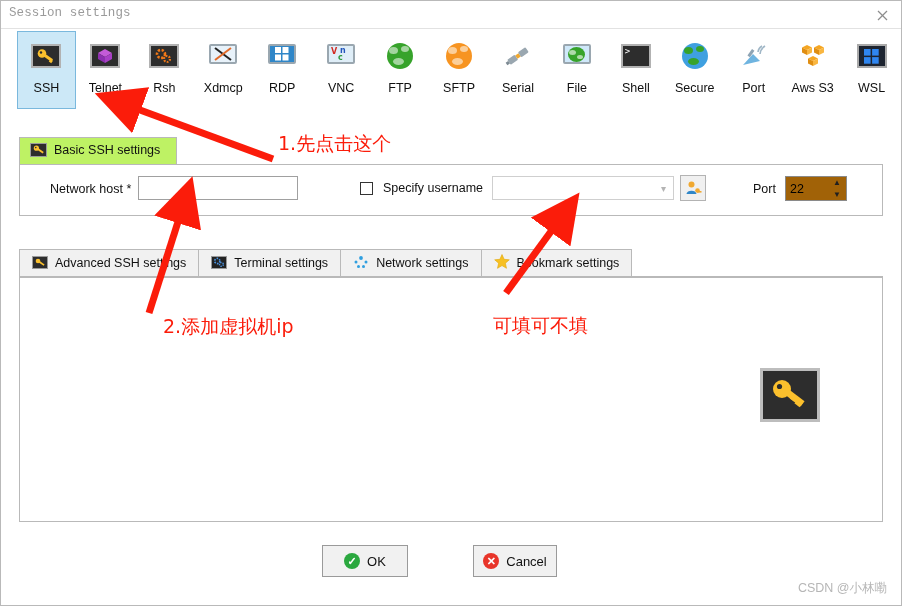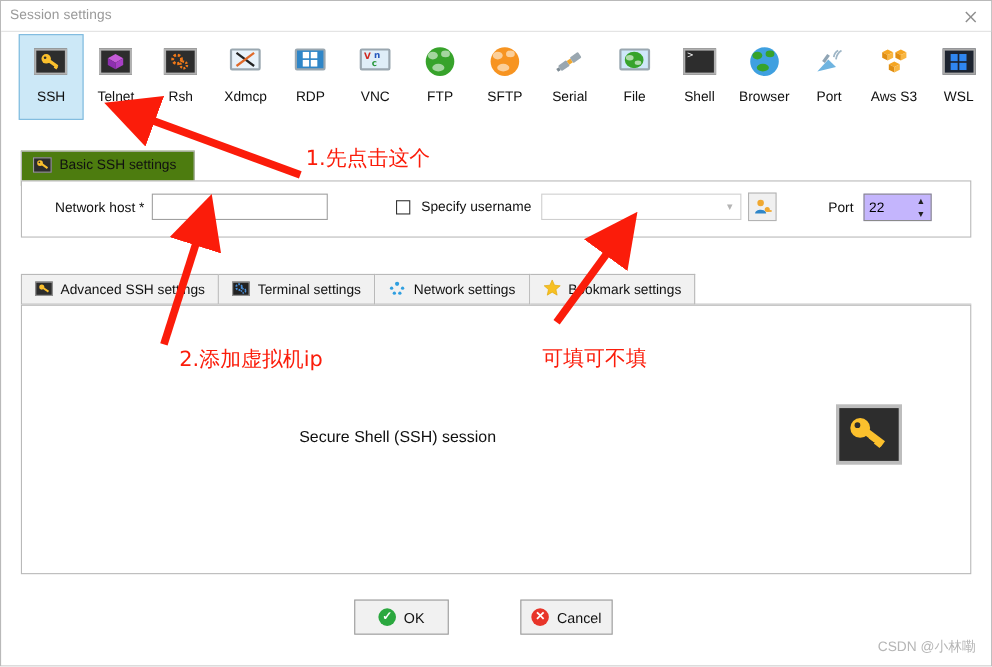--- a/index.html
+++ b/index.html
@@ -22,20 +22,21 @@
     position: absolute; left: 0; top: 0;
     width: 900px; height: 28px;
     background: #ffffff;
     border-bottom: 1px solid #e2e2e2;
   }
   #title-text {
     position: absolute; left: 8px; top: 5px;
     font-size: 12.5px; color: #9a9a9a;
     letter-spacing: .1px;
     white-space: nowrap;
+    font-family: Liberation Mono, monospace;
   }
   #close-btn {
     position: absolute; right: 6px; top: 3px;
     width: 26px; height: 22px;
     display: flex; align-items: center; justify-content: center;
     color: #8d8d8d; font-size: 15px; line-height: 1;
   }
 
   
   #proto-bar {
@@ -106,21 +107,21 @@
 
   
   #tabrow1 {
     position: absolute; left: 18px; top: 136px;
     width: 864px; height: 28px;
   }
   .tab1 {
     position: absolute; left: 0; top: 0;
     height: 32px;
     padding: 0 16px 7px 10px;
-    background: #4d7c0f;
+    background: #bef264;
     border: 1px solid #b9b9b9;
     border-bottom: none;
     display: flex; align-items: center; gap: 7px;
     font-size: 12.5px; color: #111;
     white-space: nowrap;
   }
   #basic-panel {
     position: absolute; left: 18px; top: 163px;
     width: 864px; height: 52px;
     background: #ffffff;
@@ -158,21 +159,21 @@
   #user-key-btn {
     position: absolute; left: 660px; top: 10px;
     width: 26px; height: 26px;
     border: 1px solid #b3b3b3; background: #f0f0f0;
     display: flex; align-items: center; justify-content: center;
   }
   #port-label { position: absolute; left: 733px; top: 17px; }
   #port-box {
     position: absolute; left: 765px; top: 11px;
     width: 62px; height: 25px;
-    border: 1px solid #8a8a8a; background: #c4b5fd;
+    border: 1px solid #8a8a8a; background: #a16207;
     display: flex; align-items: center;
     font-size: 12.5px; padding-left: 4px;
   }
   #port-spin {
     position: absolute; right: 5px; top: 2px;
     display: flex; flex-direction: column;
     justify-content: space-between; height: 20px;
     font-size: 8px; color: #202020; line-height: 8px;
   }
 
@@ -420,21 +421,21 @@
     </div>
 
     <div class="proto">
       <span class="glyph">
         <span class="globe blue">
           <i class="c1" style="background:#37a32b"></i>
           <i class="c2" style="background:#37a32b"></i>
           <i class="c3" style="background:#37a32b"></i>
         </span>
       </span>
-      <span class="plabel">Browser</span>
+      <span class="plabel">Secure</span>
     </div>
 
     <div class="proto">
       <span class="glyph">
         <svg width="28" height="26" viewBox="0 0 28 26">
           <path d="M3 22 L13 11 L20 18 Z" fill="#6fb4e0"></path>
           <rect x="12" y="6" width="3" height="8" transform="rotate(35 12 6)" fill="#8fa4b4"></rect>
           <path d="M18 9 A8 8 0 0 1 22 3" fill="none" stroke="#9fb6c6" stroke-width="1.6"></path>
           <path d="M20 11 A11 11 0 0 1 25 3" fill="none" stroke="#9fb6c6" stroke-width="1.6"></path>
         </svg>
@@ -571,21 +572,20 @@
         <svg width="16" height="15" viewBox="0 0 16 15">
           <polygon points="8,0.5 10.1,5.3 15.3,5.8 11.4,9.2 12.5,14.3 8,11.6 3.5,14.3 4.6,9.2 0.7,5.8 5.9,5.3" fill="#f7c023" stroke="#e0a806" stroke-width=".6"></polygon>
         </svg>
       </span>
       <span>Bookmark settings</span>
     </div>
     <div id="tabrow2-filler"></div>
   </div>
 
   <div id="content-panel">
-    <div id="session-title">Secure Shell (SSH) session</div>
     <div id="big-key-icon">
       <svg width="42" height="34" viewBox="0 0 42 34">
           <g fill="#fbc02d">
         <circle cx="13" cy="11" r="9"></circle>
             <circle cx="10.5" cy="8.5" r="2.6" fill="#2d2d2d"></circle>
         <rect x="18" y="10" width="22" height="6.5" transform="rotate(37 18 10)"></rect>
         <rect x="29" y="20.5" width="6.5" height="6" transform="rotate(37 29 20.5)"></rect>
         <rect x="24" y="16" width="6" height="5.5" transform="rotate(37 24 16)"></rect>
       </g>
         </svg>

